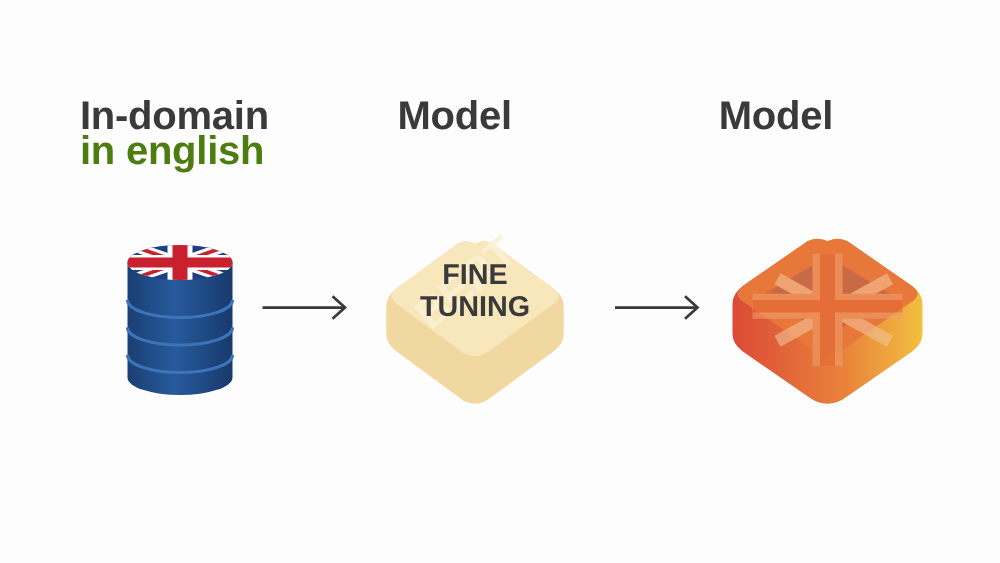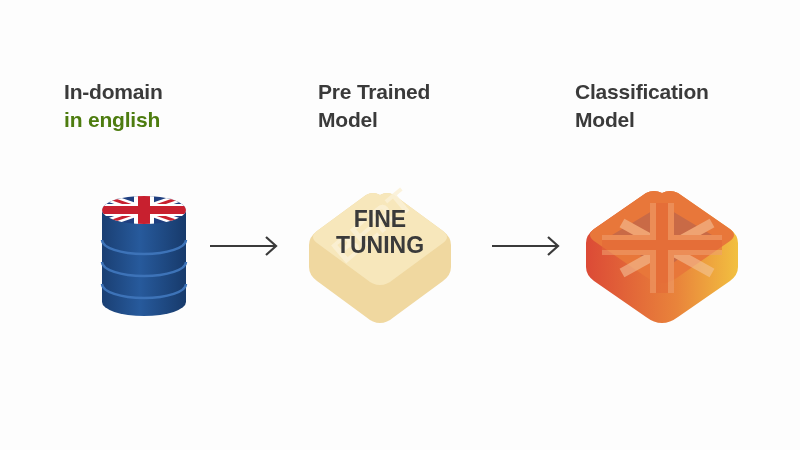--- a/index.html
+++ b/index.html
@@ -1,36 +1,34 @@
 <!DOCTYPE html>
 <html><head>
 <meta charset="utf-8">
 <style>
   html,body{margin:0;padding:0;}
   body{width:800px;height:450px;background:#fdfdfd;position:relative;overflow:hidden;font-family:"Liberation Sans",sans-serif;}
-  .label{position:absolute;font-weight:700;font-size:21px;line-height:28px;color:#3a3a3a;letter-spacing:-0.2px;}
+  .label{position:absolute;font-weight:700;font-size:32px;line-height:28px;color:#3a3a3a;letter-spacing:-0.2px;}
   .label .accent{color:#4d7c0f;}
   .node{position:absolute;}
   .arrow{position:absolute;}
 </style>
 </head>
 <body>
 
 <div class="label" style="left:64px;top:78px;">
   <div>In-domain</div>
   <div class="accent">in english</div>
 </div>
 
 <div class="label" style="left:318px;top:78px;">
-  <div>Pre Trained</div>
   <div>Model</div>
 </div>
 
 <div class="label" style="left:575px;top:78px;">
-  <div>Classification</div>
   <div>Model</div>
 </div>
 
 <svg class="node" style="left:98px;top:192px;" width="92" height="130" viewBox="0 0 92 130">
   <defs>
     <linearGradient id="dbg" x1="0" x2="1" y1="0" y2="0">
       <stop offset="0" stop-color="#1a3f73"></stop>
       <stop offset="0.45" stop-color="#275a9c"></stop>
       <stop offset="1" stop-color="#173a6b"></stop>
     </linearGradient>

